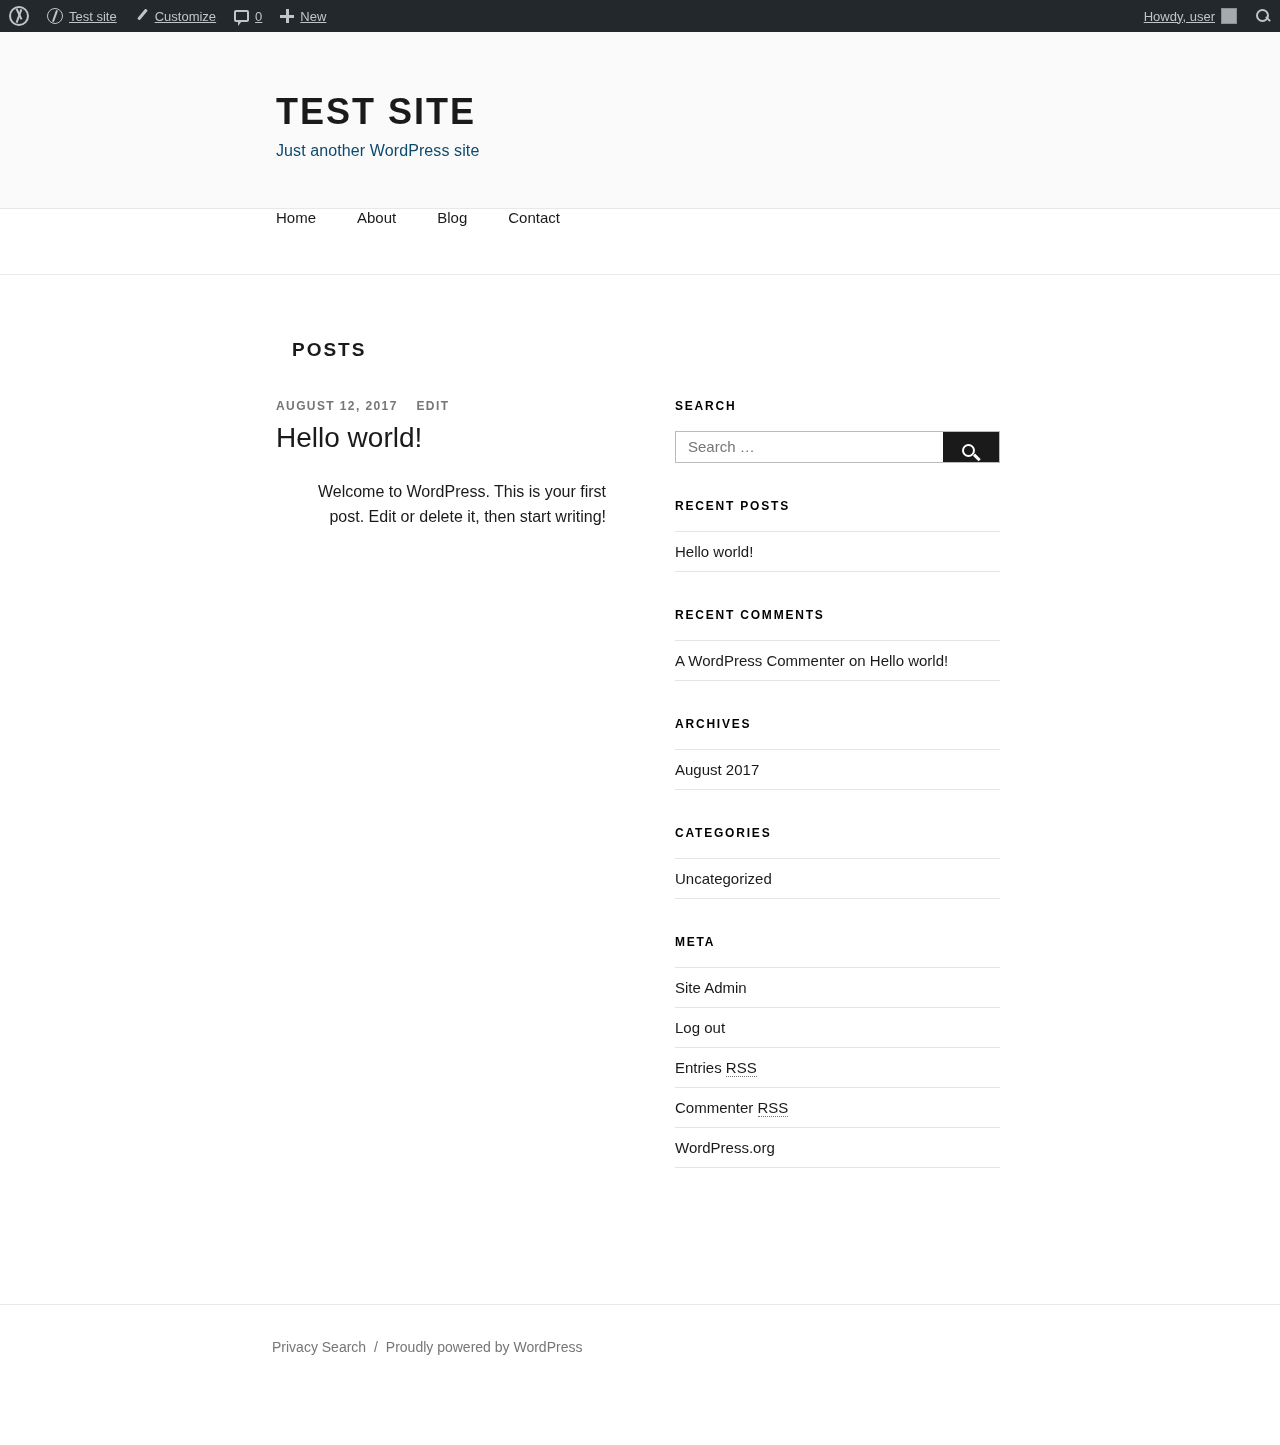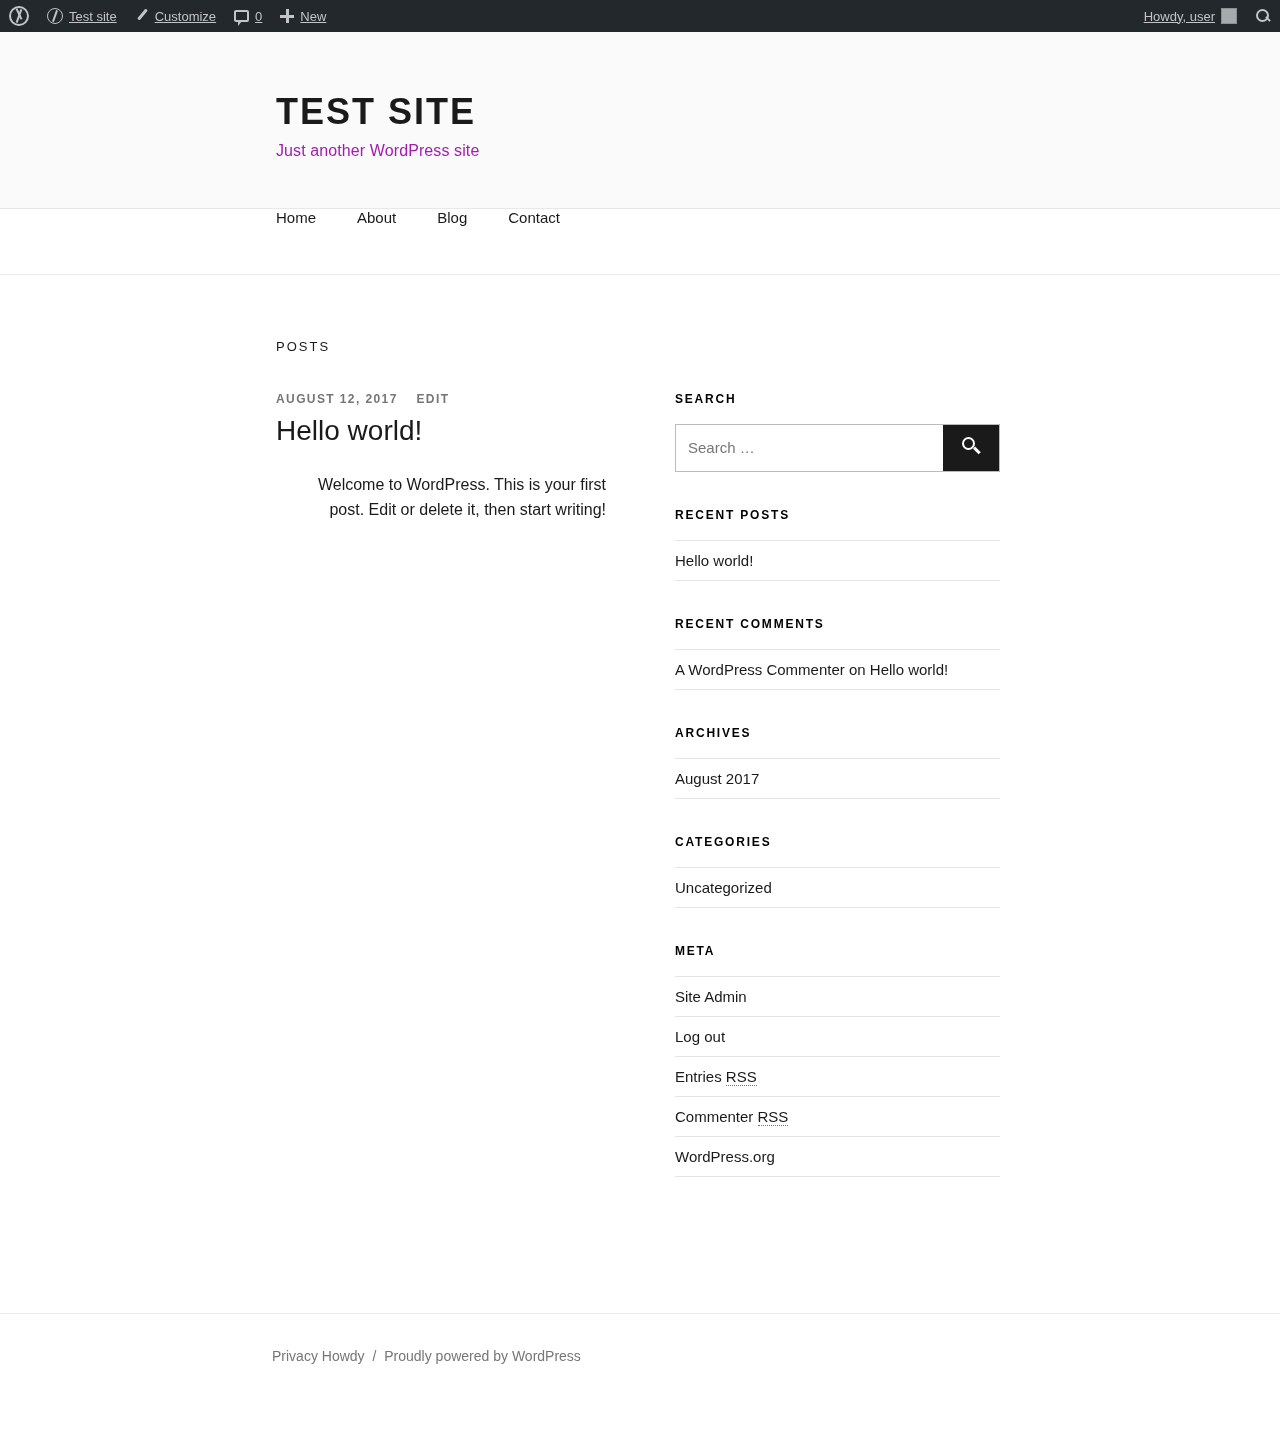--- a/index.html
+++ b/index.html
@@ -155,21 +155,21 @@
   #sitetitle {
     font-size: 36px;
     font-weight: bold;
     letter-spacing: 2px;
     color: #1a1a1a;
     margin: 0 0 10px 0;
     line-height: 1.1;
   }
   #sitedesc {
     font-size: 16px;
-    color: #a21caf;
+    color: #0c4a6e;
     margin: 0;
     letter-spacing: 0.1px;
   }
 
   
   #mainnav {
     border-bottom: 1px solid #eaeaea;
     background: #ffffff;
     height: 66px;
   }
@@ -188,26 +188,26 @@
     font-size: 15px;
   }
 
   
   #content-area { padding-top: 64px; }
   .columns { display: flex; }
   .col-main { width: 560px; margin-right: 65px; }
   .col-side { width: 325px; }
 
   .section-heading {
-    font-size: 13px;
-    font-weight: normal;
+    font-size: 19px;
+    font-weight: bold;
     letter-spacing: 2px;
     color: #1a1a1a;
     text-transform: uppercase;
-    margin: 0 0 38px 0;
+    margin: 0 0 38px 16px;
   }
   .entry-meta {
     font-size: 12px;
     letter-spacing: 1.4px;
     font-weight: bold;
     color: #767676;
     margin-bottom: 8px;
   }
   .entry-meta a { color: #767676; text-decoration: none; }
   .entry-meta .edit-link { margin-left: 14px; }
@@ -233,21 +233,21 @@
     font-size: 12px;
     font-weight: bold;
     letter-spacing: 1.8px;
     text-transform: uppercase;
     color: #000000;
     margin: 0 0 18px 0;
   }
   .searchform {
     display: flex;
     border: 1px solid #bbb;
-    height: 48px;
+    height: 32px;
     width: 325px;
     background: #fff;
   }
   .searchform input[type=text] {
     border: 0;
     outline: 0;
     flex: 1;
     padding: 0 12px;
     font-size: 15px;
     color: #555;
@@ -453,18 +453,18 @@
 
         </aside>
       </div>
     </div>
   </div>
 </div>
 
 <footer id="sitefooter">
   <div class="wrap">
     <div class="inner">
-      <a href="#">Privacy Howdy</a>
+      <a href="#">Privacy Search</a>
       <span class="sep">/</span>
       <a href="#">Proudly powered by WordPress</a>
     </div>
   </div>
 </footer>
 
 </body></html>

